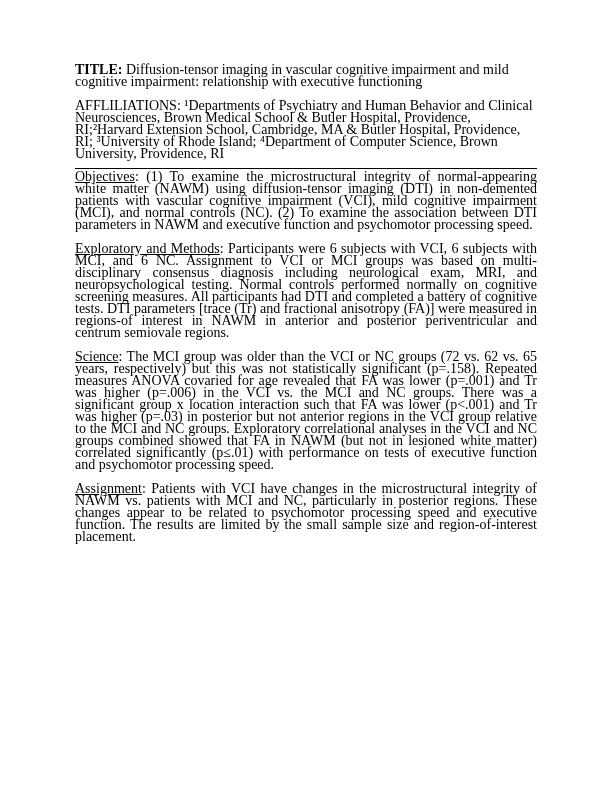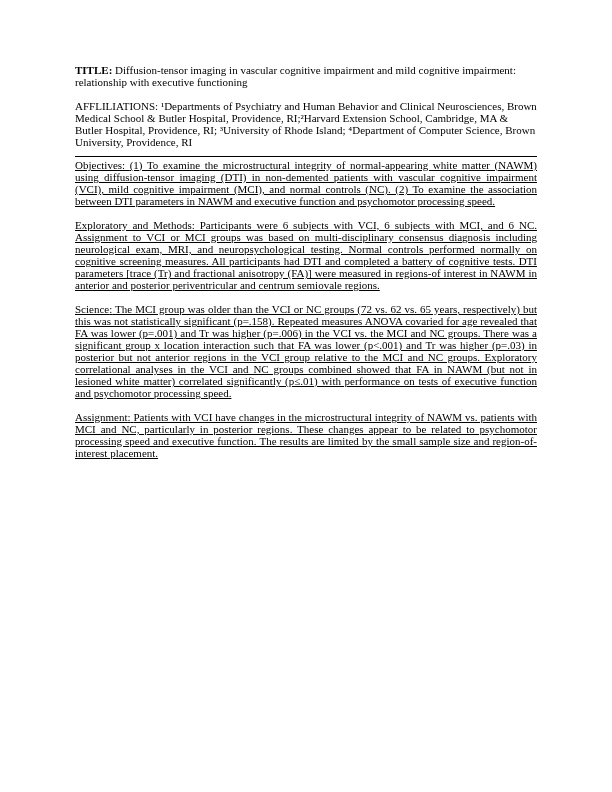--- a/index.html
+++ b/index.html
@@ -20,38 +20,37 @@
     width: 612px;
     height: 792px;
     background: #ffffff;
     overflow: hidden;
   }
   .content {
     position: absolute;
     left: 75px;
     top: 64px;
     width: 462px;
-    font-size: 11px;
+    font-size: 14px;
     line-height: 12px;
   }
   p { margin: 0; }
   .block { margin-bottom: 12px; }
   .bold { font-weight: bold; }
   .u { text-decoration: underline; }
   .rule {
     border-top: 1px solid #000000;
     margin-top: 8px;
     margin-bottom: 2px;
     width: 100%;
     height: 0;
   }
   .sec {
     text-align: justify;
     margin-top: 12px;
-    text-decoration: underline;
   }
   .sec.first { margin-top: 0; }
   .abstract-label { margin: 0; }
 </style>
 </head>
 <body>
 
 <div class="page">
   <div class="content">
 

